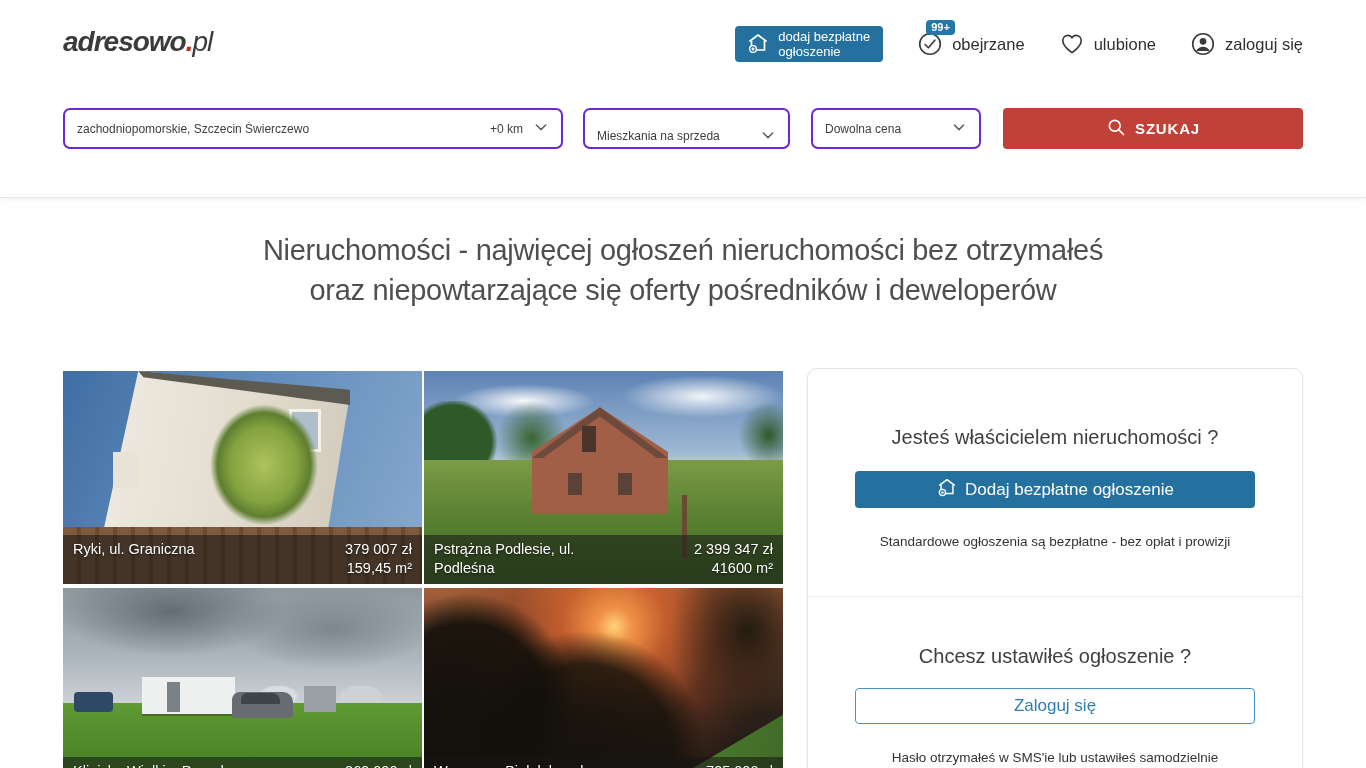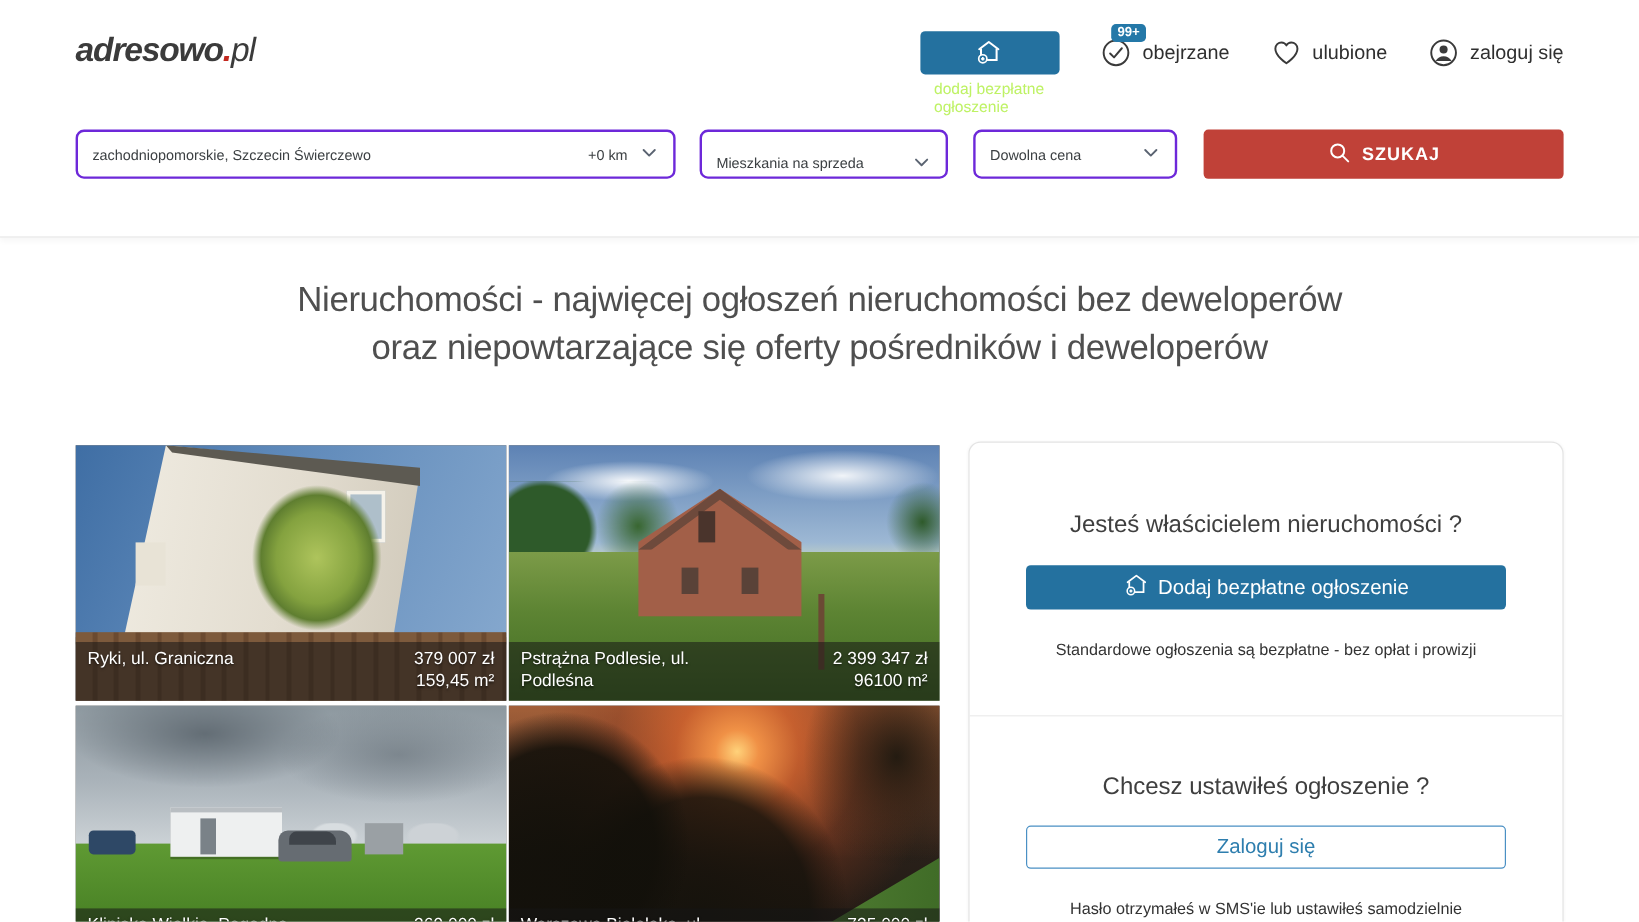--- a/index.html
+++ b/index.html
@@ -11,24 +11,24 @@
   .topbar { position:absolute; top:0; left:0; width:1366px; height:198px; background:#fff;
     border-bottom:1px solid #e7e7e7; box-shadow:0 3px 5px rgba(0,0,0,0.04); }
   .logo { position:absolute; left:63px; top:26px; font-size:28px; font-style:italic;
     letter-spacing:-1px; color:#3b3b3b; cursor:pointer; }
   .logo .brand { font-weight:800; }
   .logo .dot { color:#c3281f; font-weight:800; }
   .logo .tld { font-weight:300; }
 
   .header-actions { position:absolute; right:63px; top:25px; height:38px;
     display:flex; align-items:center; gap:34px; }
-  .btn-add { display:flex; align-items:center; gap:8px; background:#24719f; color:#bef264;
+  .btn-add { display:flex; align-items:center; gap:8px; background:#24719f; color:#ffffff;
     border:none; border-radius:4px; padding:5px 13px 5px 11px; height:36px;
     font-size:13px; line-height:15px; text-align:left; cursor:pointer;
-    font-family:"Liberation Sans", sans-serif;flex-direction:column; }
+    font-family:"Liberation Sans", sans-serif; }
   .nav-item { display:flex; align-items:center; gap:9px; font-size:16.5px; color:#2f2f2f;
     cursor:pointer; position:relative; background:none; border:none;
     font-family:"Liberation Sans", sans-serif; }
   .nav-item svg { display:block; }
   .badge { position:absolute; top:-11px; left:9px; background:#2478a8; color:#fff;
     font-size:11px; font-weight:bold; padding:1px 5px 2px; border-radius:4px; }
 
   
   .search-row { position:absolute; left:63px; top:108px; width:1240px; height:41px; }
   .field { position:absolute; top:0; height:41px; border:2px solid #6d28d9; border-radius:7px;
@@ -48,21 +48,21 @@
     justify-content:center; gap:9px; cursor:pointer; font-family:"Liberation Sans", sans-serif; }
 
   
   .hero { position:absolute; top:230px; left:0; width:1366px; text-align:center;
     font-size:29px; line-height:40px; color:#4f4f4f; font-weight:400; letter-spacing:-0.3px; }
 
   
   .listings { position:absolute; left:63px; top:371px; width:720px;
     display:grid; grid-template-columns:359px 359px; column-gap:2px; row-gap:4px; }
   .tile { position:relative; width:359px; height:213px; overflow:hidden; cursor:pointer;
-    background:#737373; }
+    background:#15803d; }
   .tile > div { position:absolute; }
   .caption { position:absolute; left:0; right:0; bottom:0; min-height:44px;
     background:rgba(22,22,22,0.55); color:#fff; display:flex; justify-content:space-between;
     padding:5px 10px 6px; font-size:14.5px; line-height:19px;
     text-shadow:0 1px 2px rgba(0,0,0,0.6); }
   .caption .loc { max-width:57%; }
   .caption .nums { text-align:right; white-space:nowrap; }
 
   
   .p1-sky { inset:0; background:linear-gradient(115deg,#3f6ea4 0%,#5c87b8 35%,#88aacf 100%); }
@@ -238,21 +238,21 @@
           <circle cx="10.5" cy="10.5" r="6.5"></circle>
             <path d="M15.5 15.5 L21 21" stroke-linecap="round"></path>
         </svg>
       </span>
       <span>SZUKAJ</span>
     </button>
   </div>
 </div>
 
 <h1 class="hero">
-  <span>Nieruchomości - najwięcej ogłoszeń nieruchomości bez deweloperów</span><br>
+  <span>Nieruchomości - najwięcej ogłoszeń nieruchomości bez otrzymałeś</span><br>
   <span>oraz niepowtarzające się oferty pośredników i deweloperów</span>
 </h1>
 
 <div class="listings">
 
   <div class="tile">
     <div class="p1-sky"></div>
     <div class="p1-house"></div>
     <div class="p1-roof"></div>
     <div class="p1-win1"></div>
@@ -278,21 +278,21 @@
     <div class="p2-house"></div>
     <div class="p2-roofline"></div>
     <div class="p2-w1"></div>
     <div class="p2-w2"></div>
     <div class="p2-w3"></div>
     <div class="p2-post"></div>
     <div class="caption">
       <span class="loc">Pstrążna Podlesie, ul. Podleśna</span>
       <span class="nums">
         <span>2 399 347 zł</span><br>
-        <span>96100 m²</span>
+        <span>41600 m²</span>
       </span>
     </div>
   </div>
 
   <div class="tile">
     <div class="p3-sky"></div>
     <div class="p3-cloud"></div>
     <div class="p3-houses"></div>
     <div class="p3-grass"></div>
     <div class="p3-shed"></div>

